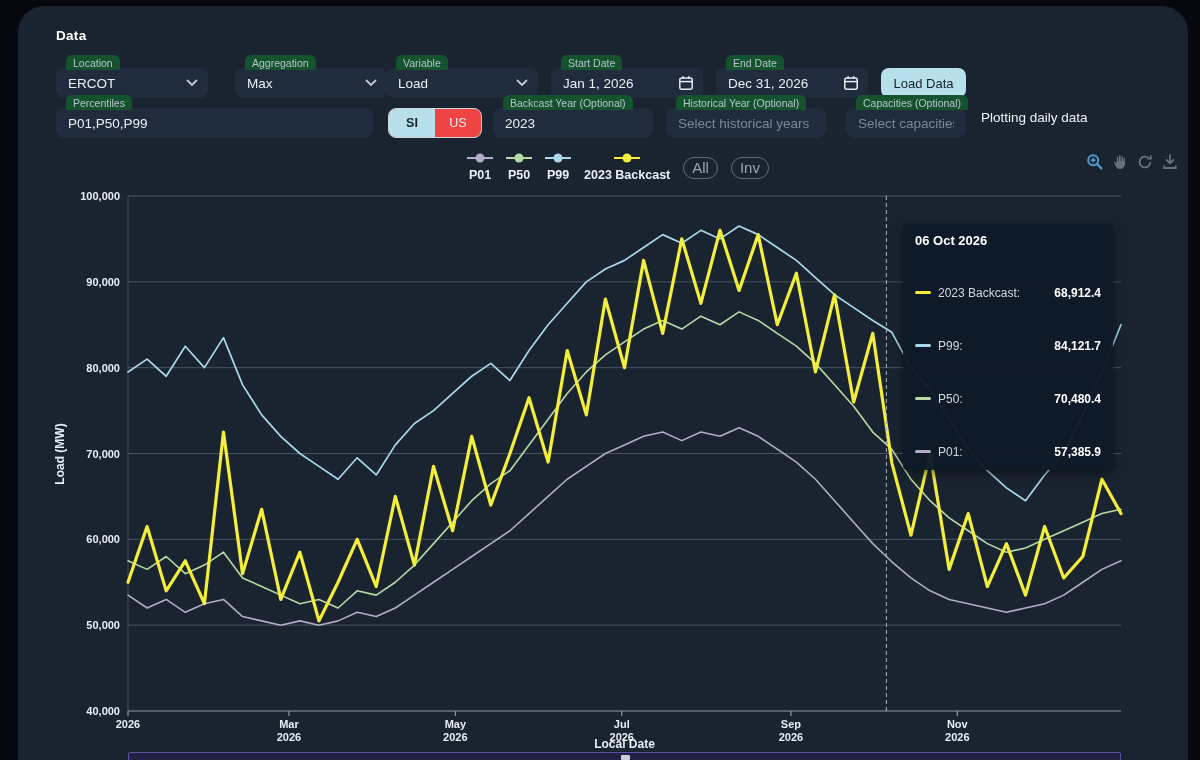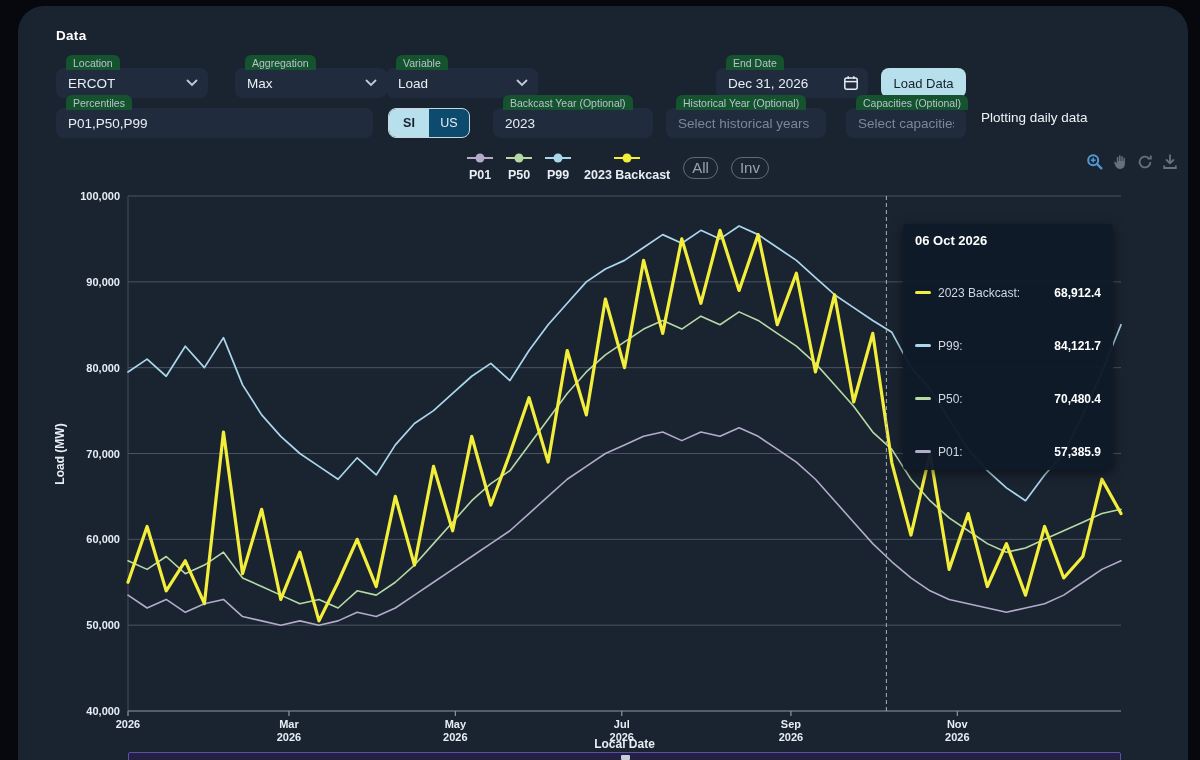--- a/index.html
+++ b/index.html
@@ -15,22 +15,22 @@
   .fvalue{position:absolute;left:12px;top:50%;transform:translateY(-50%);font-size:13.5px;color:#e9eef4;white-space:nowrap;}
   .finput{position:absolute;left:0;top:0;width:100%;height:100%;background:transparent;border:none;
           color:#e9eef4;font-size:13.5px;padding:0 12px;box-sizing:border-box;outline:none;
           font-family:"Liberation Sans","DejaVu Sans",sans-serif;}
   .finput::placeholder{color:#7c8799;}
   .chev{position:absolute;right:10px;top:50%;transform:translateY(-50%);}
   .cal{position:absolute;right:9px;top:50%;transform:translateY(-50%);}
   .btn-load{position:absolute;left:863px;top:62px;width:85px;height:30px;background:#b7dfec;color:#15202c;
             border:none;border-radius:8px;font-size:13px;cursor:pointer;
             font-family:"Liberation Sans","DejaVu Sans",sans-serif;}
-  .toggle{position:absolute;left:370px;top:102px;width:82px;height:30px;border:1px solid #cdd4dc;
-          border-radius:8px;display:flex;overflow:hidden;box-sizing:border-box;background:#0c4a6e;}
+  .toggle{position:absolute;left:370px;top:102px;width:94px;height:30px;border:1px solid #cdd4dc;
+          border-radius:8px;display:flex;overflow:hidden;box-sizing:border-box;background:#ef4444;}
   .tseg{flex:1;display:flex;align-items:center;justify-content:center;font-size:12.5px;color:#e9eef4;cursor:pointer;}
   .tseg.sel{background:#b7dfec;color:#15202c;font-weight:bold;}
   .status{position:absolute;left:963px;top:104px;font-size:13.5px;color:#eef2f6;}
 
   
   .legend{position:absolute;left:0;top:147px;width:1200px;display:flex;justify-content:center;
           align-items:center;gap:13px;}
   .leg-item{display:flex;align-items:center;gap:5px;font-size:12.5px;font-weight:bold;color:#e9eef4;cursor:pointer;flex-direction:column;}
   .leg-pill{border:1px solid #5f6a79;color:#97a2b1;font-size:15px;padding:1px 8px 2px;border-radius:999px;cursor:pointer;}
   .toolbar{position:absolute;left:1068px;top:147px;display:flex;gap:7px;}
@@ -76,20 +76,30 @@
       <span class="fvalue">Max</span>
       <svg class="chev" width="12" height="8" viewBox="0 0 12 8">
           <path d="M1.5 1.5 L6 6 L10.5 1.5" stroke="#c3cbd6" stroke-width="1.8" fill="none" stroke-linecap="round"></path>
         </svg>
     </div>
     <div class="field" style="left:368px;top:62px;width:152px;text-align:right;">
       <span class="flabel">Variable</span>
       <span class="fvalue">Load</span>
       <svg class="chev" width="12" height="8" viewBox="0 0 12 8">
           <path d="M1.5 1.5 L6 6 L10.5 1.5" stroke="#c3cbd6" stroke-width="1.8" fill="none" stroke-linecap="round"></path>
+        </svg>
+    </div>
+    <div class="field" style="left:533px;top:62px;width:152px;">
+      <span class="flabel">Start Date</span>
+      <span class="fvalue">Jan 1, 2026</span>
+      <svg class="cal" width="16" height="16" viewBox="0 0 16 16">
+          <rect x="1.8" y="3" width="12.4" height="11.2" rx="2" stroke="#e6ecf3" fill="none" stroke-width="1.5"></rect>
+          <line x1="1.8" y1="6.6" x2="14.2" y2="6.6" stroke="#e6ecf3" stroke-width="1.5"></line>
+          <line x1="5.2" y1="1.2" x2="5.2" y2="4" stroke="#e6ecf3" stroke-width="1.5"></line>
+          <line x1="10.8" y1="1.2" x2="10.8" y2="4" stroke="#e6ecf3" stroke-width="1.5"></line>
         </svg>
     </div>
     <div class="field" style="left:698px;top:62px;width:152px;">
       <span class="flabel">End Date</span>
       <span class="fvalue">Dec 31, 2026</span>
       <svg class="cal" width="16" height="16" viewBox="0 0 16 16">
           <rect x="1.8" y="3" width="12.4" height="11.2" rx="2" stroke="#e6ecf3" fill="none" stroke-width="1.5"></rect>
           <line x1="1.8" y1="6.6" x2="14.2" y2="6.6" stroke="#e6ecf3" stroke-width="1.5"></line>
           <line x1="5.2" y1="1.2" x2="5.2" y2="4" stroke="#e6ecf3" stroke-width="1.5"></line>
           <line x1="10.8" y1="1.2" x2="10.8" y2="4" stroke="#e6ecf3" stroke-width="1.5"></line>

